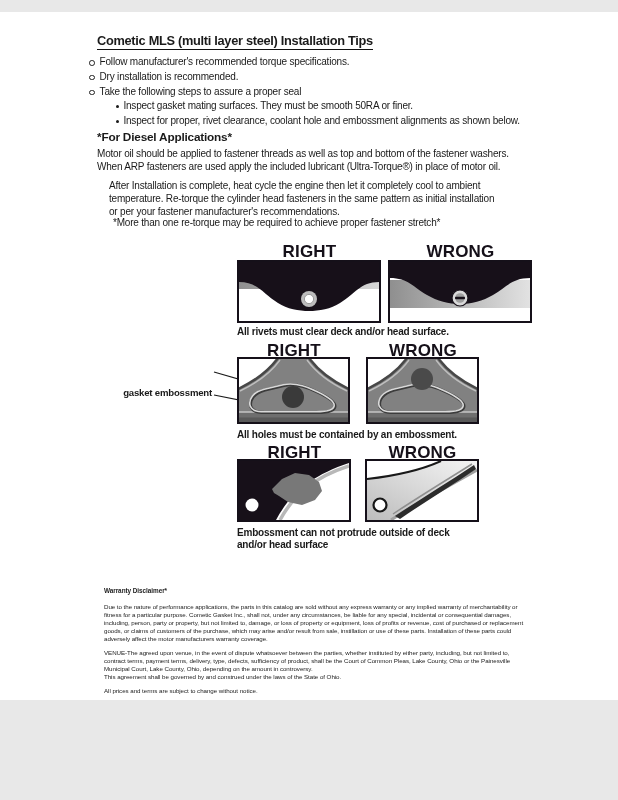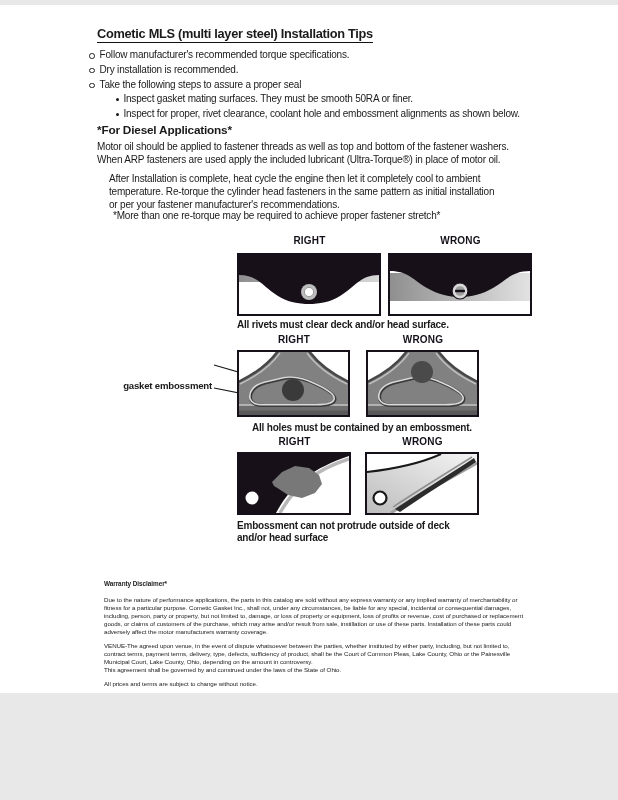--- a/index.html
+++ b/index.html
@@ -1,35 +1,35 @@
 <!DOCTYPE html>
 <html><head>
 <meta charset="utf-8">
 <style>
   html,body{margin:0;padding:0;background:#e8e8e8;}
   .page{
     position:relative;width:618px;height:688px;background:#ffffff;
     font-family:"Liberation Sans","DejaVu Sans",sans-serif;color:#1a1a1a;
-    overflow:hidden;margin:5px auto;
+    overflow:hidden;margin:12px auto;
   }
   .abs{position:absolute;}
   .title{
     font-size:12.8px;font-weight:700;letter-spacing:-0.3px;
     border-bottom:1.6px solid #111;padding-bottom:1px;width:fit-content;
   }
   .bullets{font-size:10px;letter-spacing:-0.2px;}
   .b-row{display:flex;align-items:flex-start;line-height:14.8px;}
   .b-mark{width:3.6px;height:3.6px;border:1px solid #222;border-radius:50%;
     margin:5px 5px 0 0;flex:none;}
   .sb-row{display:flex;align-items:flex-start;line-height:14.8px;margin-left:27px;}
   .sb-mark{width:3.4px;height:3.4px;background:#1a1a1a;border-radius:50%;
     margin:5.4px 4px 0 0;flex:none;}
   .h2{font-size:11.8px;font-weight:700;letter-spacing:-0.2px;}
   .para{font-size:10px;line-height:13px;letter-spacing:-0.2px;white-space:pre-line;}
-  .dlabel{font-size:10px;font-weight:700;letter-spacing:0.2px;text-align:center;color:#151019;}
+  .dlabel{font-size:17px;font-weight:700;letter-spacing:0.2px;text-align:center;color:#151019;}
   .dbox{border:2.5px solid #151019;background:#fff;line-height:0;}
   .dbox svg{display:block;}
   .caption{font-size:10px;font-weight:700;letter-spacing:-0.2px;white-space:pre-line;line-height:11.8px;}
   .ann{font-size:9.6px;letter-spacing:-0.2px;text-align:right;white-space:pre-line;line-height:11px;}
   .disc{font-size:6.2px;line-height:8.1px;letter-spacing:-0.05px;color:#222;}
   .disc .dh{font-weight:700;font-size:6.4px;margin-bottom:8px;}
   .disc p{margin:0 0 5.5px 0;white-space:pre-line;}
   .doccode{font-size:12.5px;letter-spacing:-0.2px;color:#222;}
 </style>
 </head>
@@ -146,21 +146,21 @@
       <path d="M108,32 C91,24 76,12 68,1" stroke="#bfbfbf" stroke-width="1.4" fill="none"></path>
       <rect y="53" width="109" height="10" fill="#6e6e6e"></rect>
       <line x1="0" y1="53" x2="109" y2="53" stroke="#c6c6c6" stroke-width="1.3"></line>
       <rect y="58.5" width="109" height="4.5" fill="#595959"></rect>
       <path d="M12,48 C10,41 15,34 26,31 L45,26.5 C55,24.5 66,27 77,32.5 C88,37.5 96,42.5 96,47 C96,51.5 89,53.5 78,53.5 L26,53.5 C17,53.5 14,52 12,48 Z" stroke="#3c3c3c" stroke-width="3" fill="none"></path>
       <path d="M11.2,47.2 C9.2,40.2 14.2,33.2 25.2,30.2 L44.2,25.7 C54.2,23.7 65.2,26.2 76.2,31.7 C87.2,36.7 95.2,41.7 95.2,46.2 C95.2,50.7 88.2,52.7 77.2,52.7 L25.2,52.7 C16.2,52.7 13.2,51.2 11.2,47.2 Z" stroke="#d9d9d9" stroke-width="1.6" fill="none"></path>
       <circle cx="54" cy="20" r="11" fill="#4a4a4a"></circle>
     </svg>
   </div>
 
-  <div class="abs caption" style="left:252px;top:417px;width:320px;">All holes must be contained by an embossment.</div>
+  <div class="abs caption" style="left:237px;top:417px;width:320px;">All holes must be contained by an embossment.</div>
 
   <div class="abs dlabel" style="left:237px;top:431px;width:115px;">RIGHT</div>
   <div class="abs dlabel" style="left:365px;top:431px;width:115px;">WRONG</div>
 
   <div class="abs dbox" style="left:237px;top:447px;">
     <svg width="110" height="59" viewBox="0 0 110 59">
       <rect width="110" height="59" fill="#ffffff"></rect>
       <path d="M0,0 H110 V2 C74,14 52,31 37,59 L0,59 Z" fill="#171019"></path>
       <path d="M41,59 C55,33 76,16 110,5" stroke="#b8b8b8" stroke-width="3.5" fill="none"></path>
       <polygon points="33,28 43,18 56,12 70,14 80,21 83,30 76,39 63,44 49,41 40,35 35,32" fill="#787878"></polygon>

